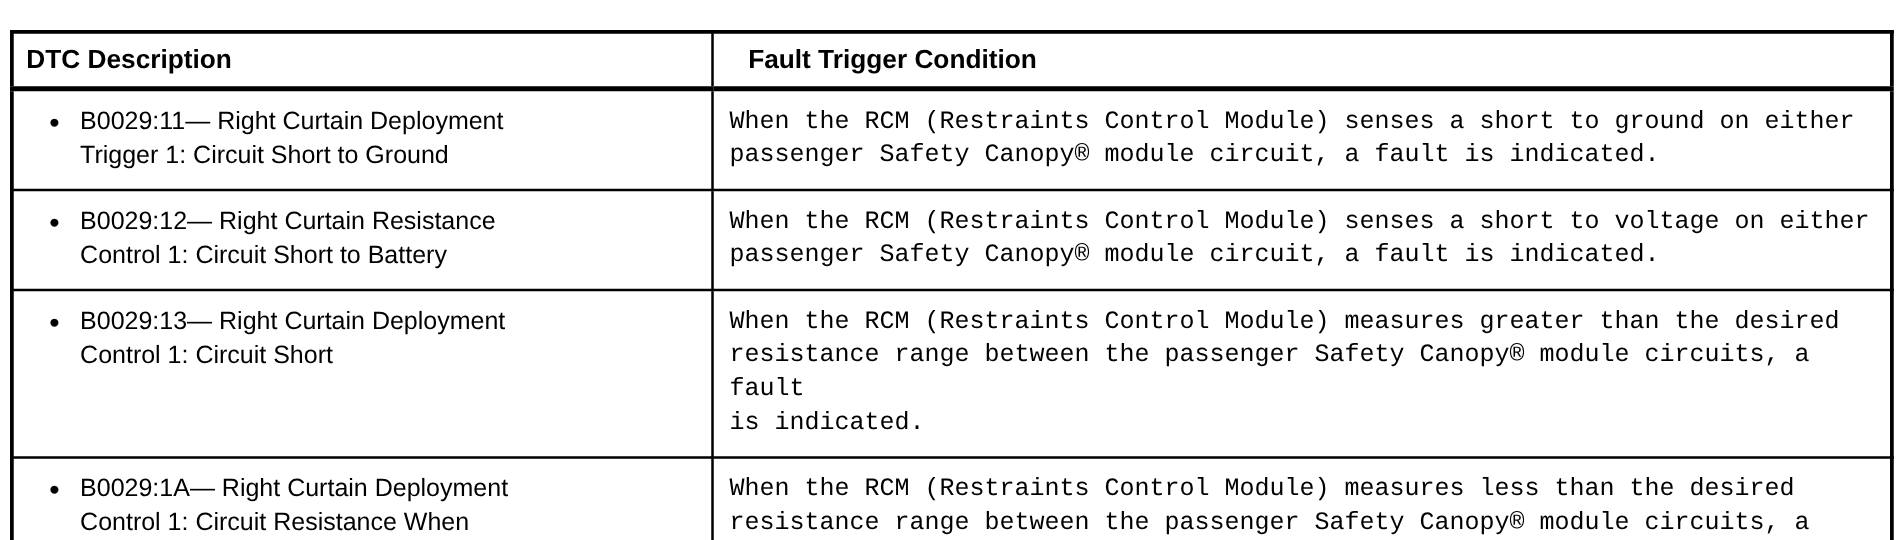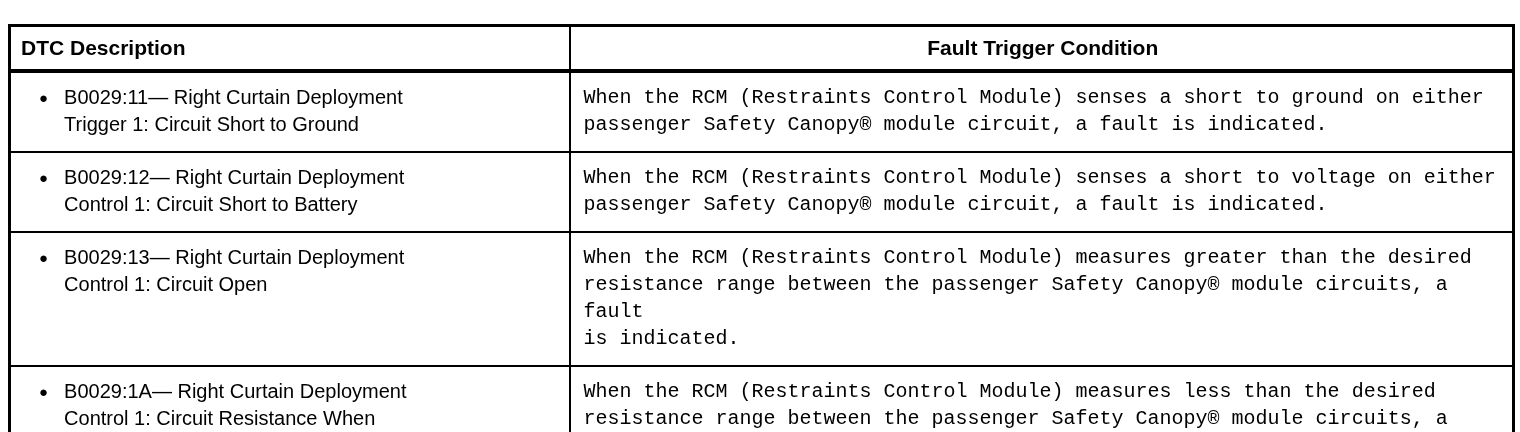--- a/index.html
+++ b/index.html
@@ -33,21 +33,21 @@
     text-align: left;
     font-size: 21px;
     font-weight: bold;
     line-height: 24px;
     padding: 9px 10px 9px 10px;
     border-bottom: 4px solid #000000;
     border-left: 2px solid #000000;
     vertical-align: middle;
     white-space: nowrap;
   }
-  th.h-cond { padding-left: 13px; text-align: center; }
+  th.h-cond { padding-left: 28px; }
 
   td {
     vertical-align: top;
     font-size: 20px;
     line-height: 27px;
     border: 2px solid #000000;
   }
   td.dtc-cell  { padding: 11px 10px 13px 0; }
   td.cond-cell { padding: 11px 12px 13px 13px; font-family: Liberation Mono, monospace; }
 
@@ -89,35 +89,35 @@
         </td>
         <td class="cond-cell">
           <span class="cond-text">When the RCM (Restraints Control Module) senses a short to ground on either
 passenger Safety Canopy® module circuit, a fault is indicated.</span>
         </td>
       </tr>
       <tr>
         <td class="dtc-cell">
           <div class="dtc-item">
             <span class="bullet">●</span>
-            <span class="dtc-text">B0029:12— Right Curtain Deployment
+            <span class="dtc-text">B0029:12— Right Curtain Resistance
 Control 1: Circuit Short to Battery</span>
           </div>
         </td>
         <td class="cond-cell">
           <span class="cond-text">When the RCM (Restraints Control Module) senses a short to voltage on either
 passenger Safety Canopy® module circuit, a fault is indicated.</span>
         </td>
       </tr>
       <tr>
         <td class="dtc-cell">
           <div class="dtc-item">
             <span class="bullet">●</span>
             <span class="dtc-text">B0029:13— Right Curtain Deployment
-Control 1: Circuit Open</span>
+Control 1: Circuit Short</span>
           </div>
         </td>
         <td class="cond-cell">
           <span class="cond-text">When the RCM (Restraints Control Module) measures greater than the desired
 resistance range between the passenger Safety Canopy® module circuits, a fault
 is indicated.</span>
         </td>
       </tr>
       <tr>
         <td class="dtc-cell">

